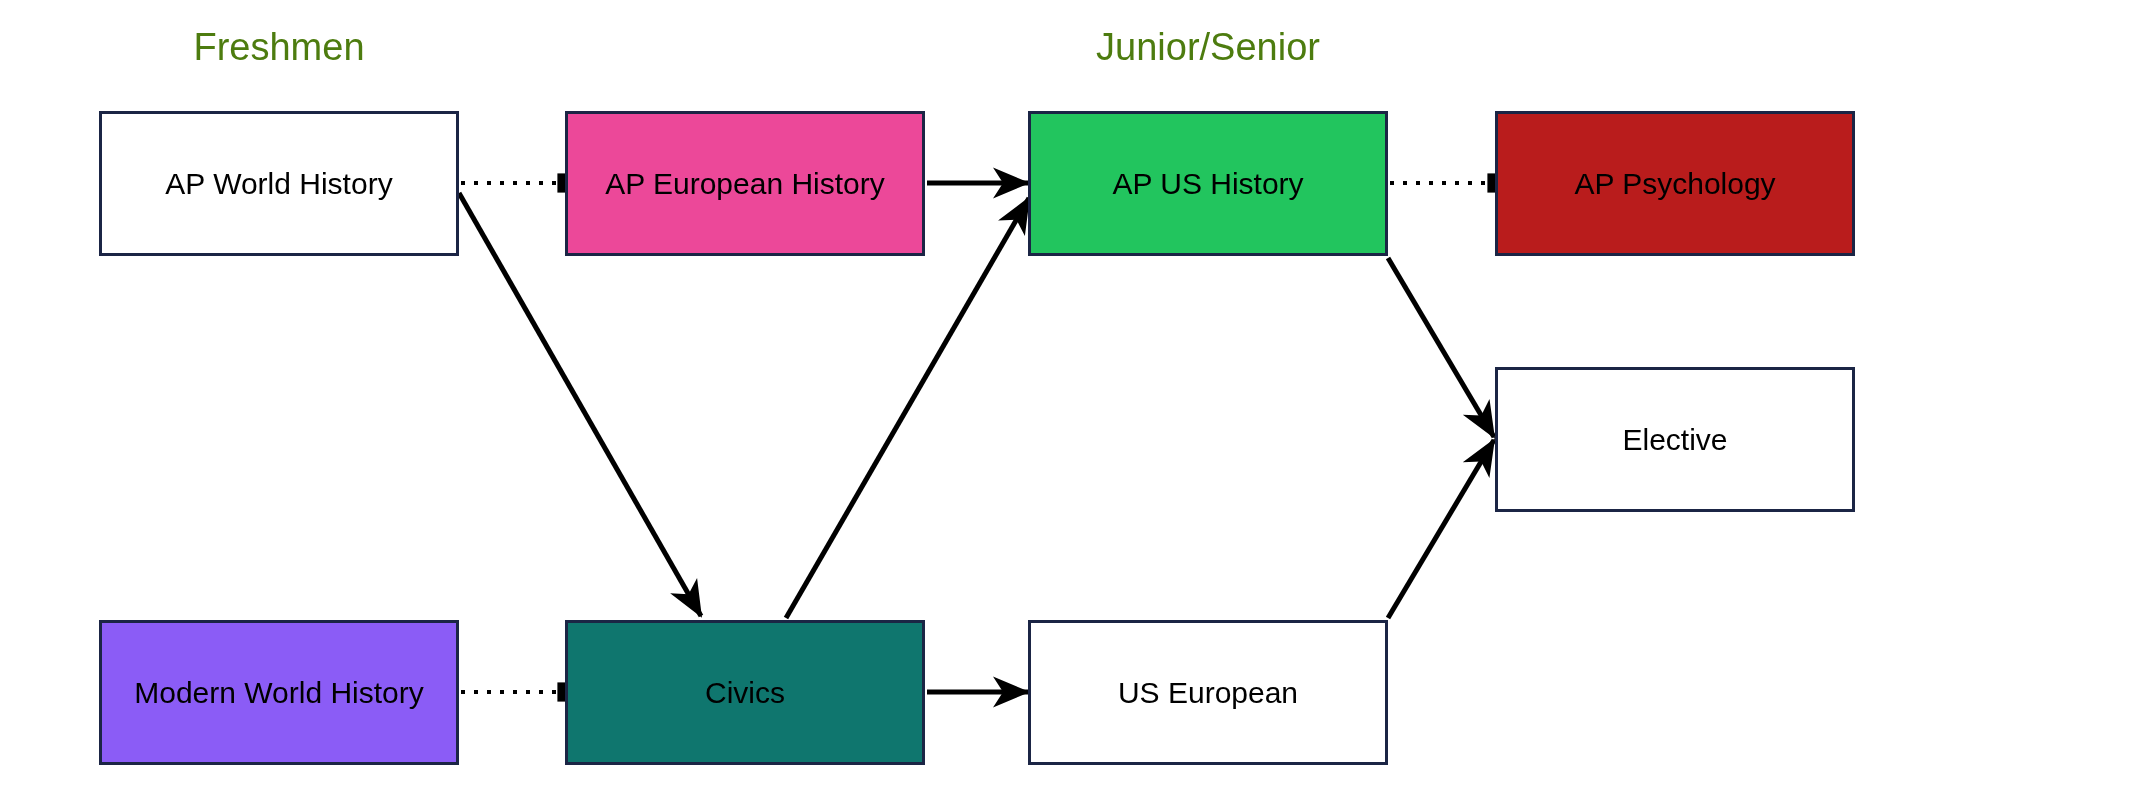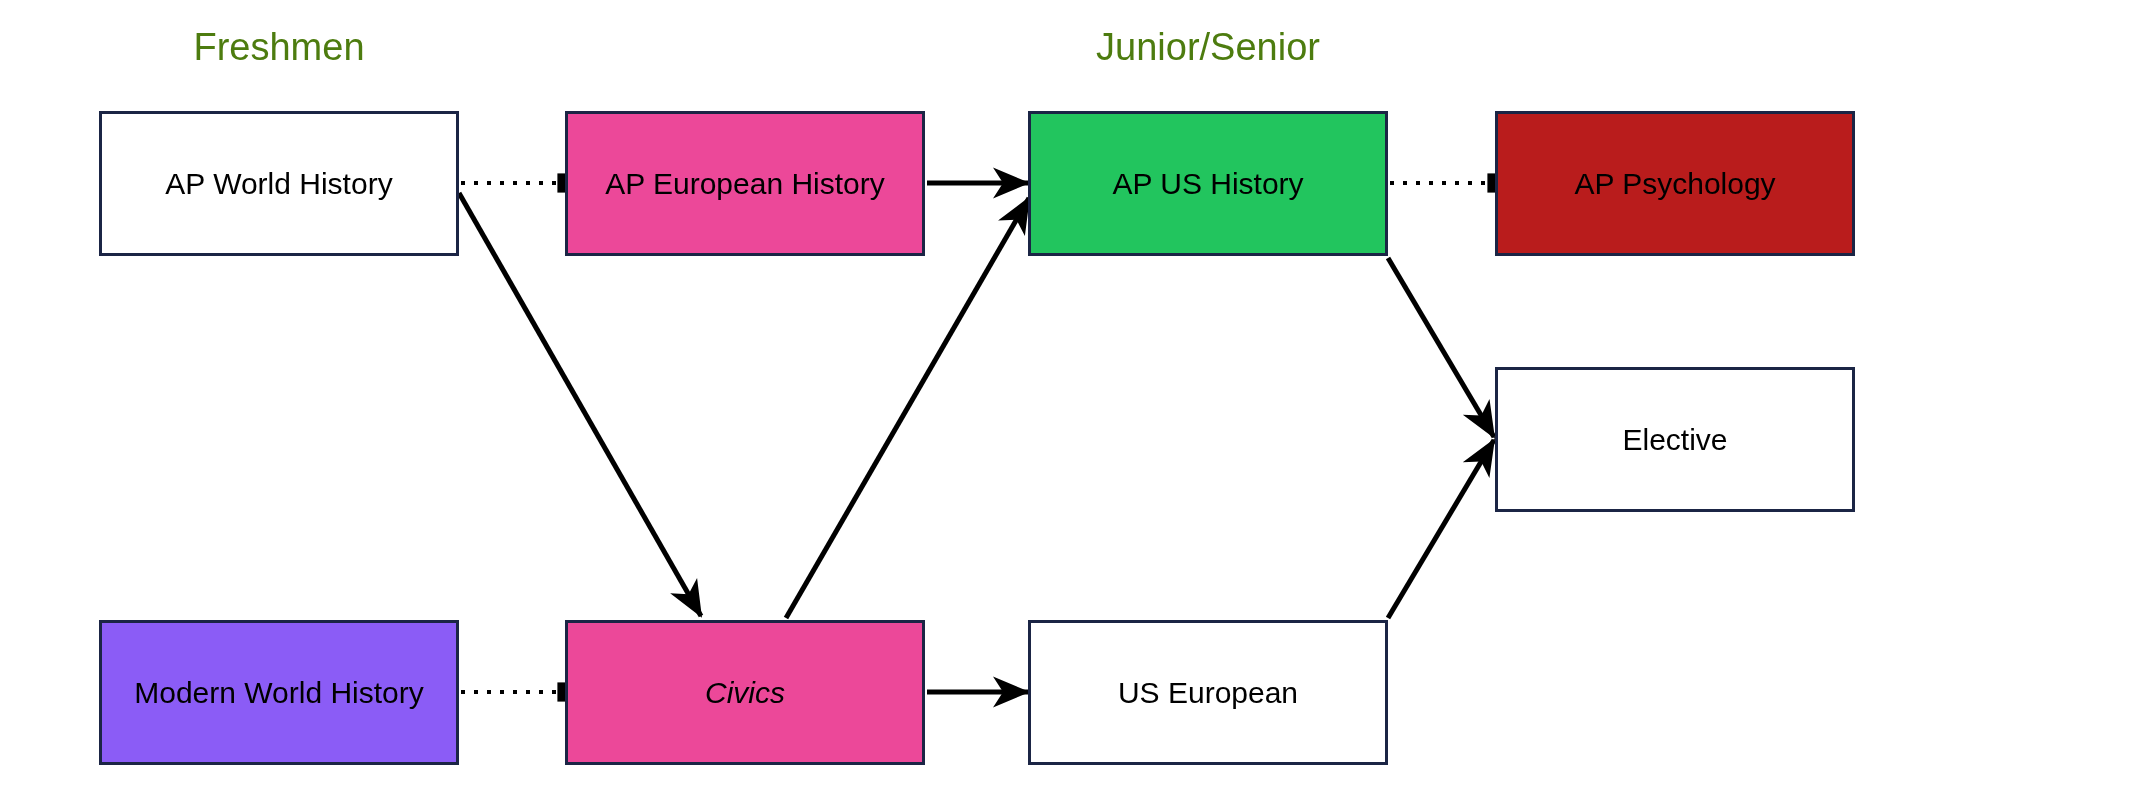--- a/index.html
+++ b/index.html
@@ -89,20 +89,20 @@
   </div>
   <div class="node" id="node3" style="left: 1495px; top: 111px; width: 360px; height: 145px; border-color: rgb(27, 37, 69); background: #b91c1c;">
     <span class="node-label">AP Psychology</span>
   </div>
   <div class="node" id="node4" style="left: 1495px; top: 367px; width: 360px; height: 145px; border-color: rgb(27, 37, 69); background: rgb(255, 255, 255);">
     <span class="node-label">Elective</span>
   </div>
   <div class="node" id="node5" style="left: 99px; top: 620px; width: 360px; height: 145px; border-color: rgb(27, 37, 69); background: #8b5cf6;">
     <span class="node-label">Modern World History</span>
   </div>
-  <div class="node" id="node6" style="left: 565px; top: 620px; width: 360px; height: 145px; border-color: rgb(27, 37, 69); background: #ec4899; font-style: italic;">
+  <div class="node" id="node6" style="left: 565px; top: 620px; width: 360px; height: 145px; border-color: rgb(27, 37, 69); background: #0f766e;">
     <span class="node-label">Civics</span>
   </div>
   <div class="node" id="node7" style="left: 1028px; top: 620px; width: 360px; height: 145px; border-color: rgb(27, 37, 69); background: rgb(255, 255, 255);">
     <span class="node-label">US European</span>
   </div>
 
 </div>
 
 </body></html>

